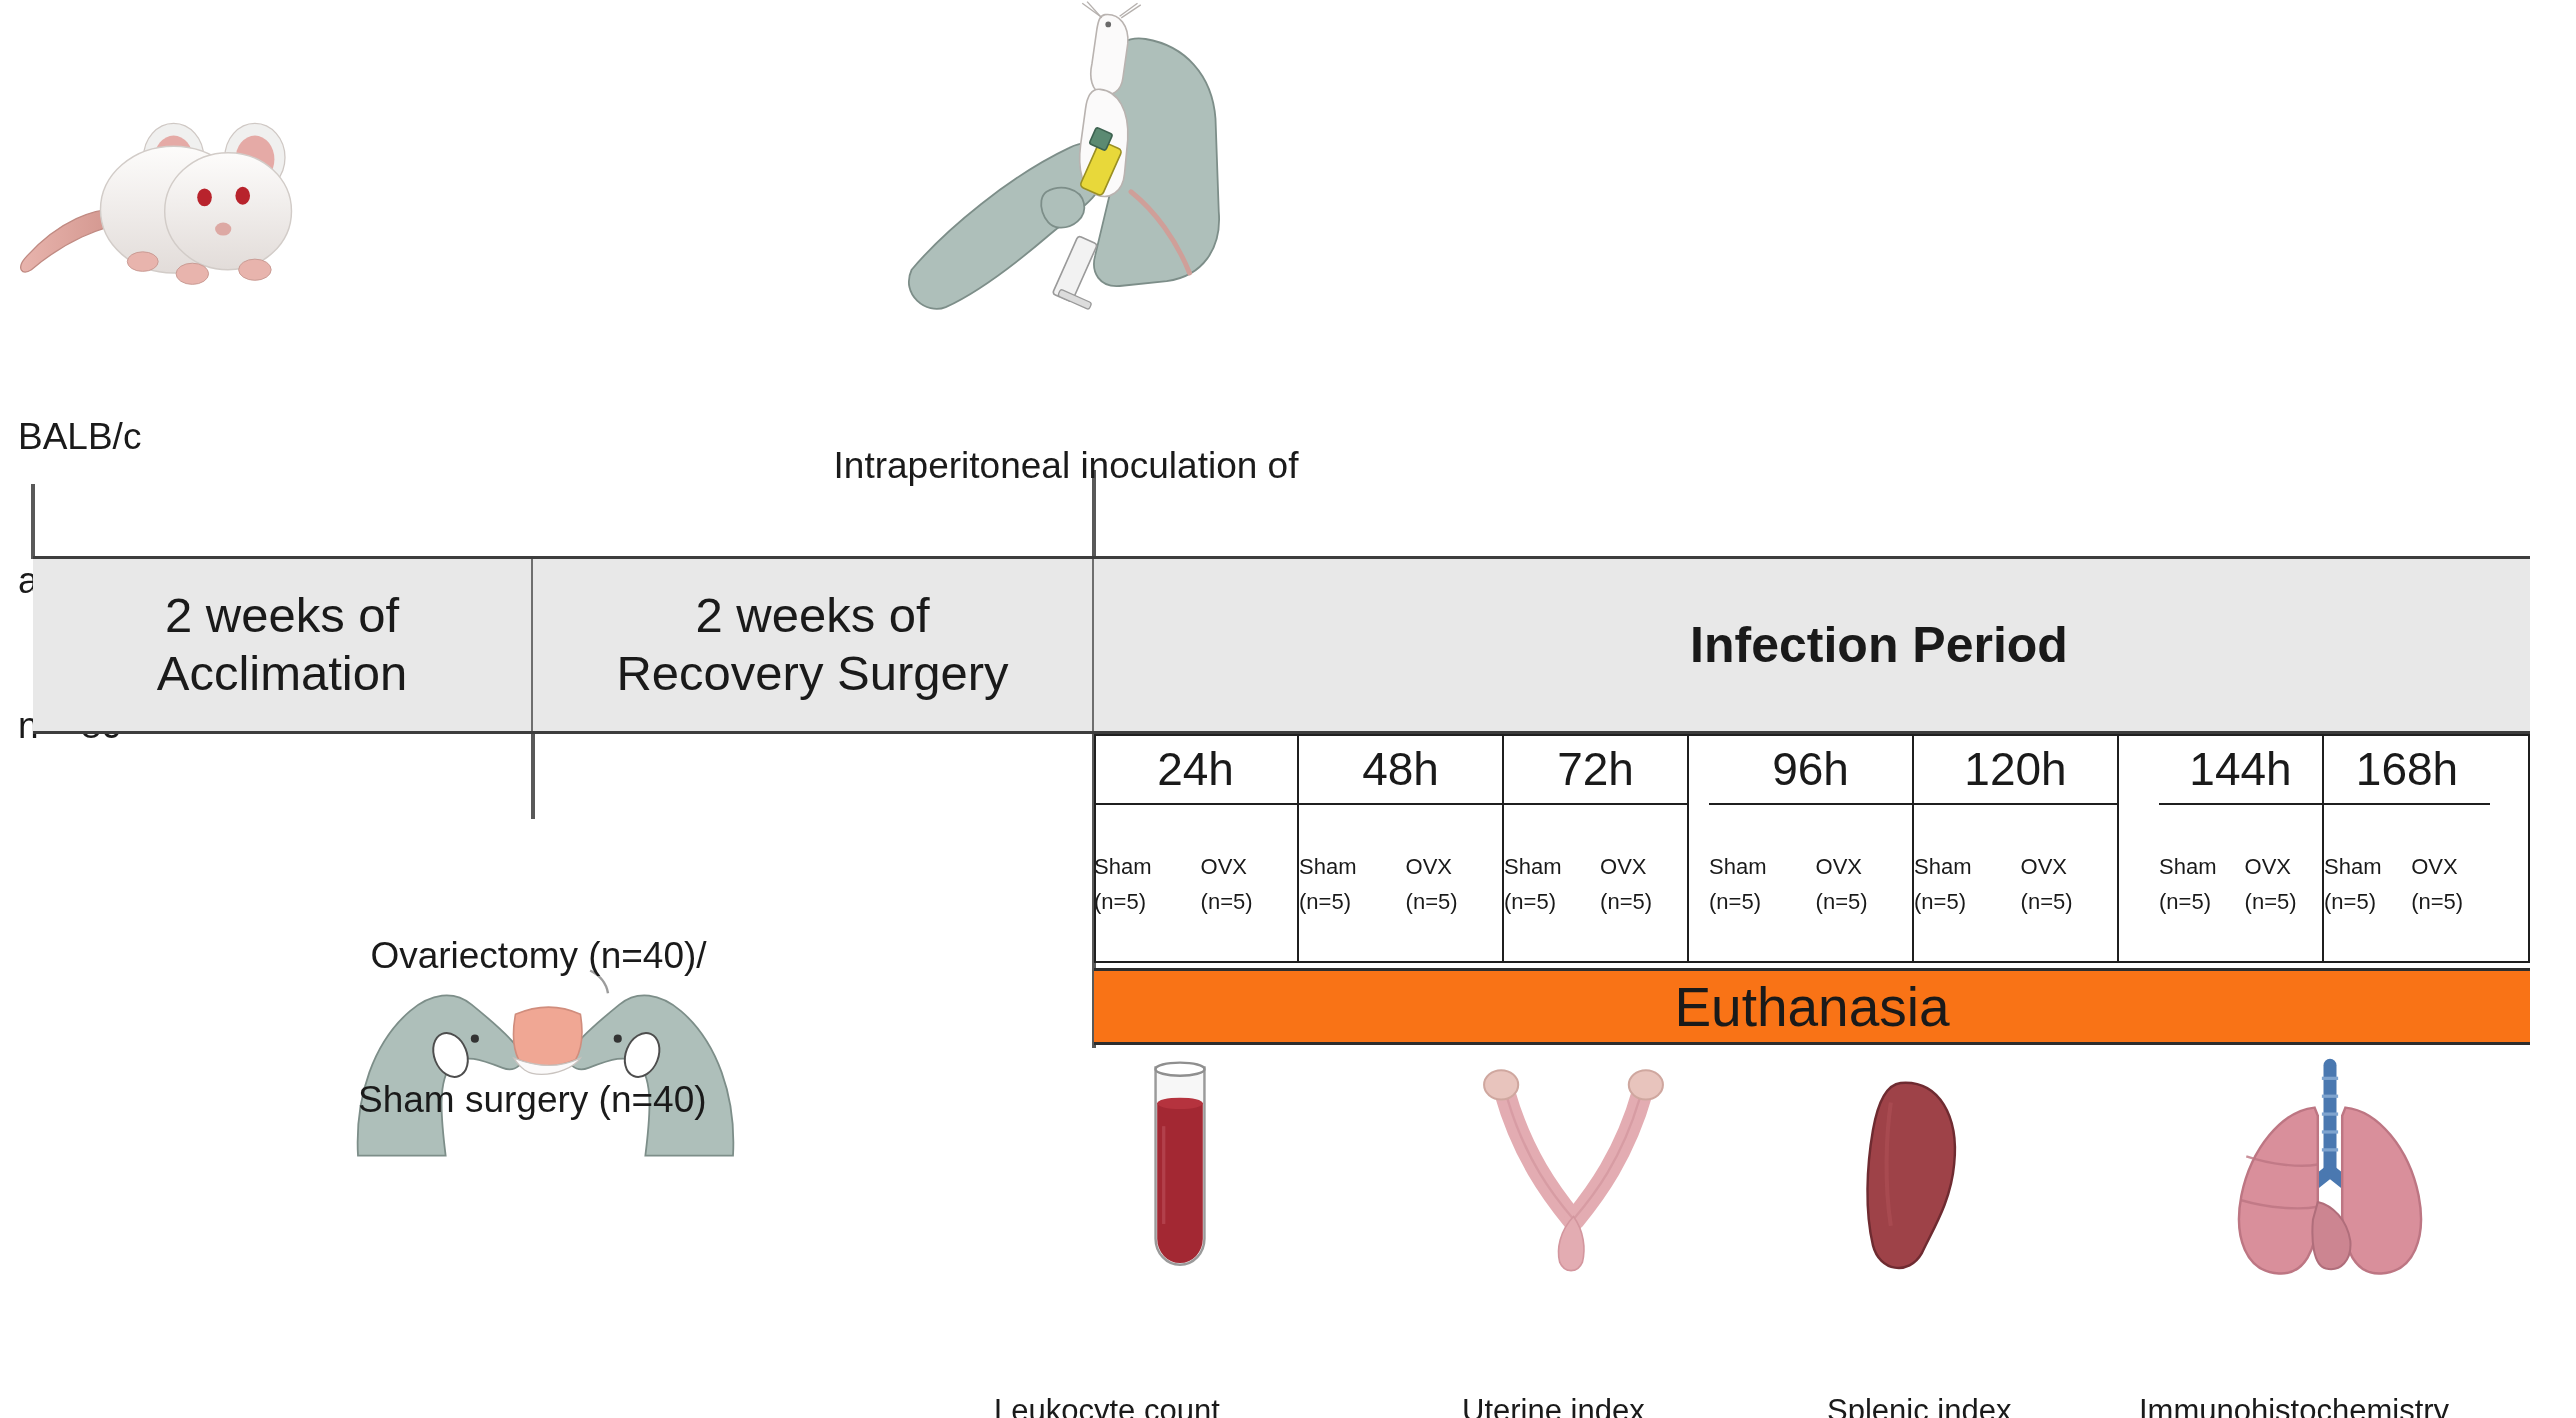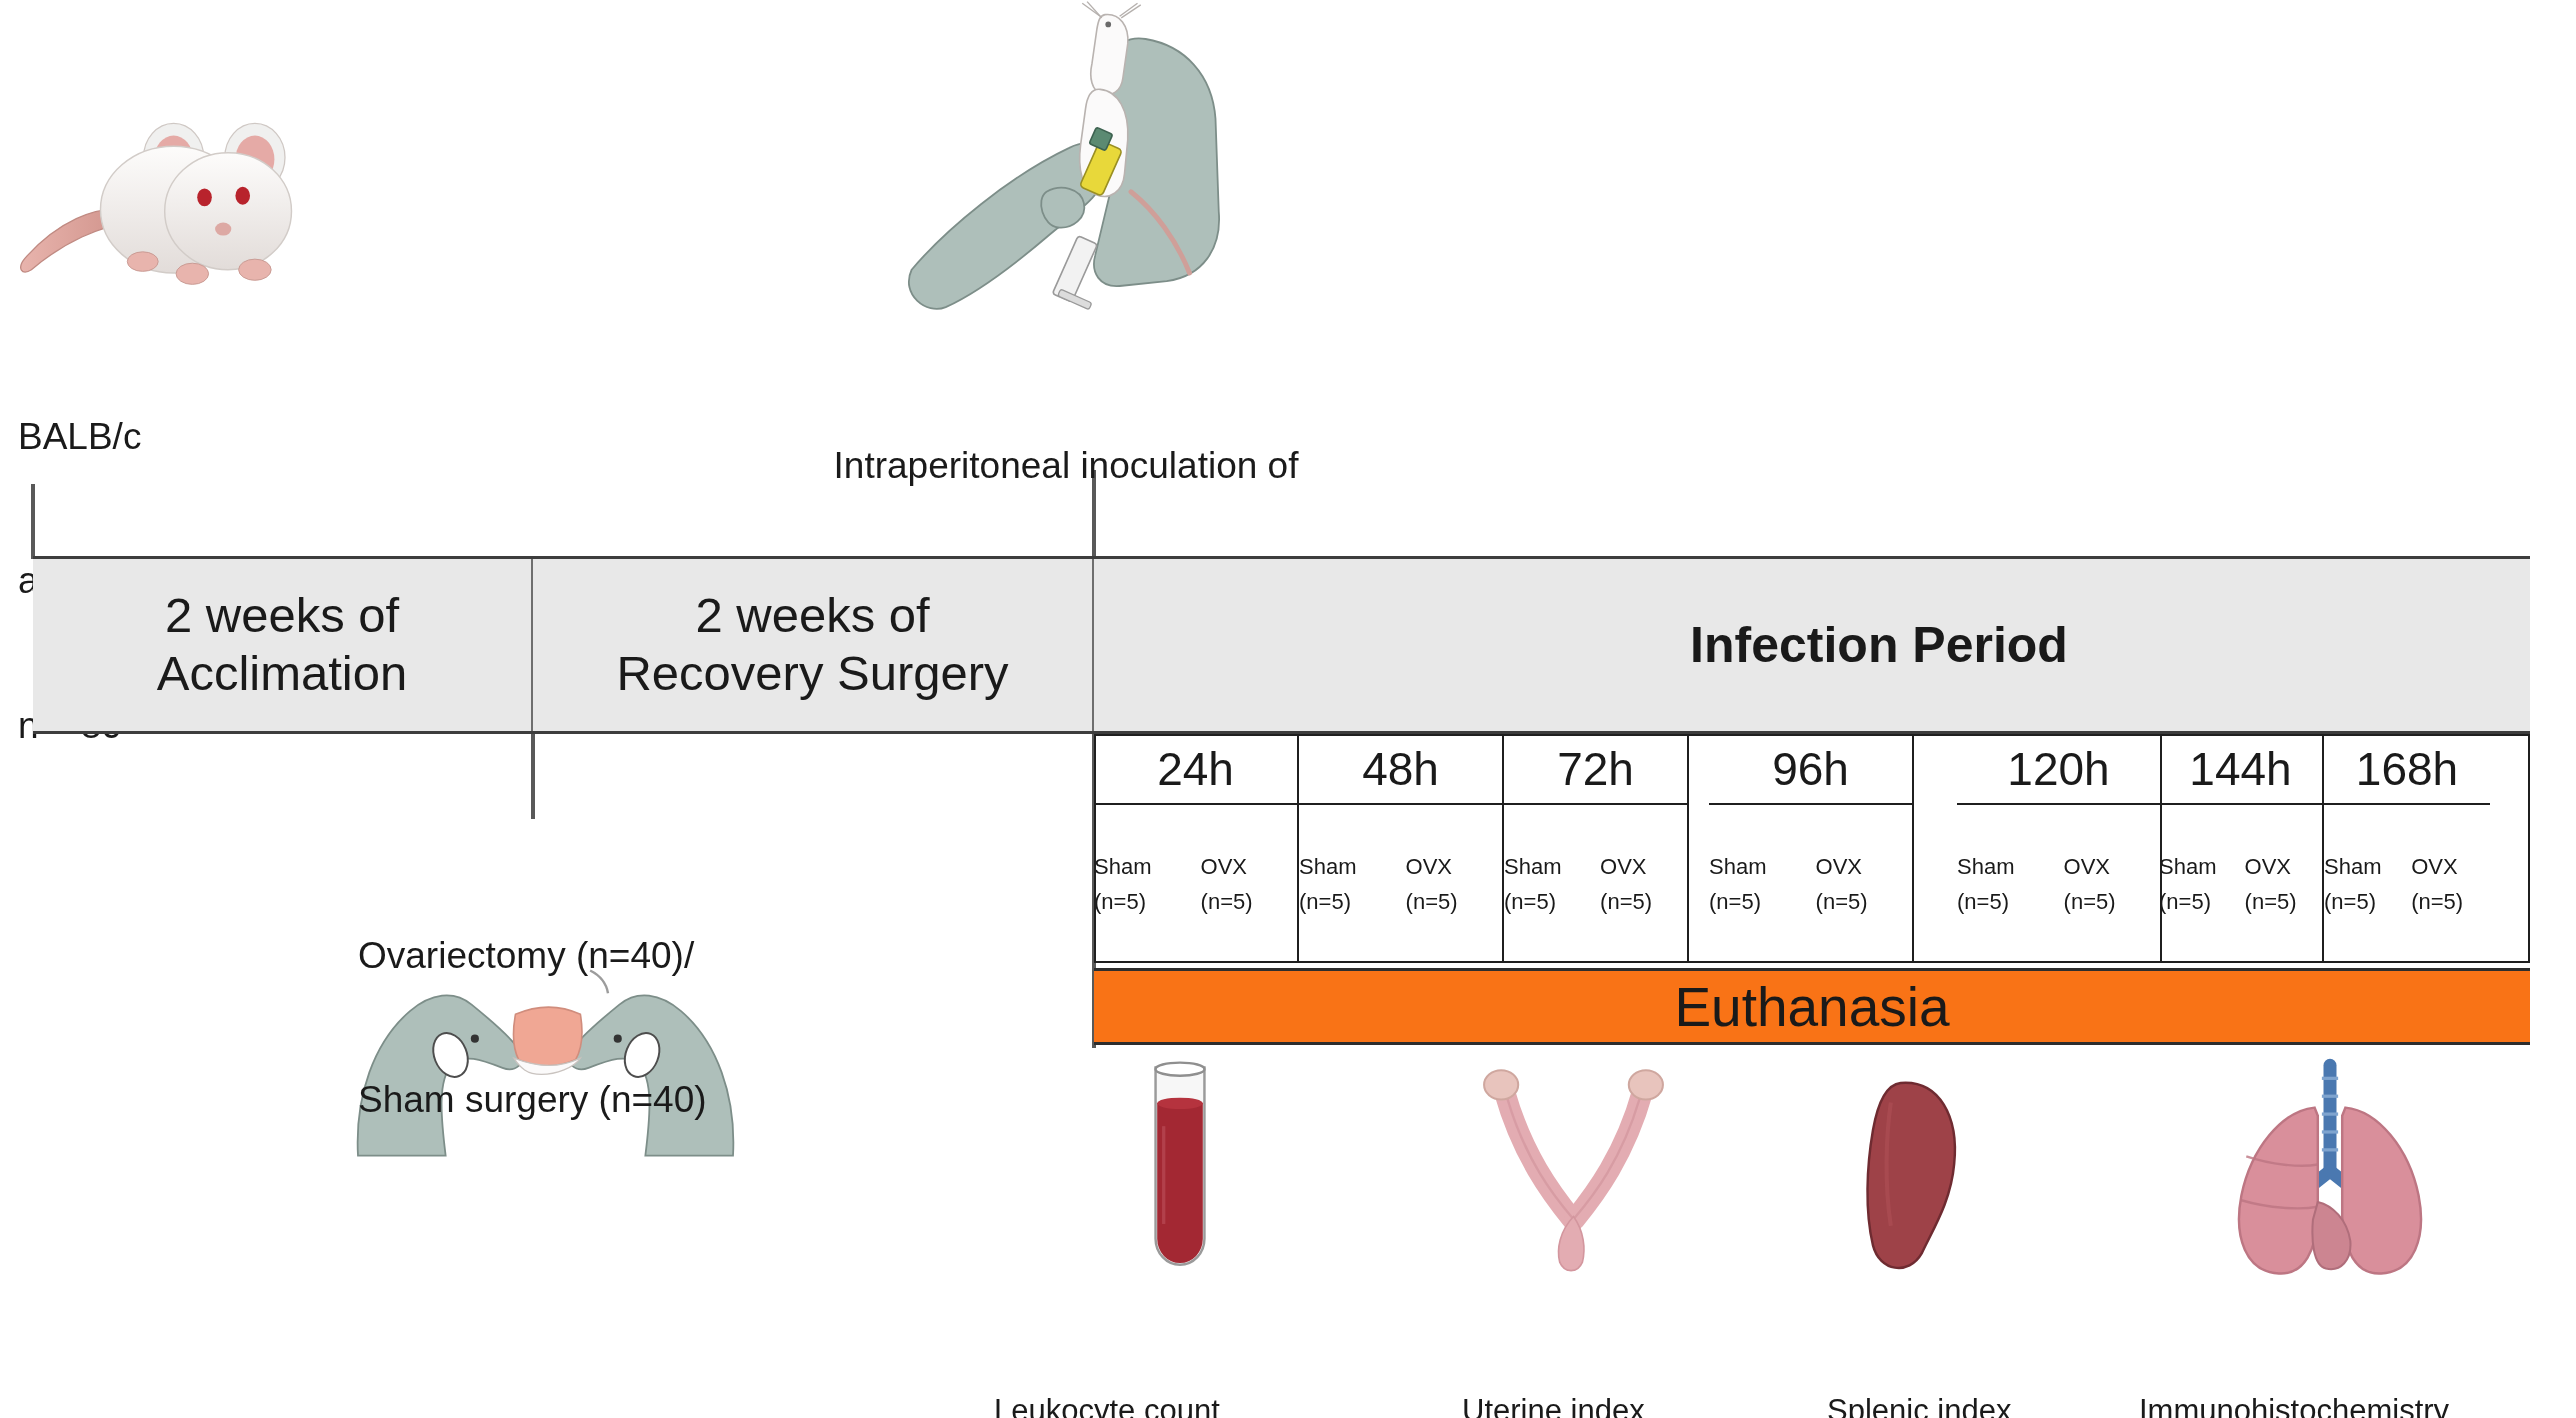--- a/index.html
+++ b/index.html
@@ -36,21 +36,21 @@
 
   
   #euth{position:absolute;left:1094px;top:968px;width:1436px;height:77px;
         background:#f97316;border-top:3.3px solid #2d2d2d;border-bottom:3.3px solid #2d2d2d;
         box-sizing:border-box;display:flex;align-items:center;justify-content:center;
         font-size:55px;}
 
   
   #balbc{left:18px;top:317px;font-size:37px;}
   #inoc{left:769px;top:346px;font-size:37px;text-align:center;width:594px;}
-  #ovxlabel{left:358px;top:836px;font-size:37px;}
+  #ovxlabel{left:358px;top:836px;font-size:37px;text-align:right;}
   .outlabel{font-size:31px;line-height:1.42;}
   #out1{left:994px;top:1301px;}
   #out2{left:1462px;top:1301px;}
   #out3{left:1827px;top:1301px;}
   #out4{left:2139px;top:1301px;}
 </style>
 </head>
 <body>
 
 <div class="abs" style="left:6.5px;top:81px;width:317px;height:236px;">
@@ -279,21 +279,21 @@
       <div>OVX (n=5)</div>
     </div>
   </div>
   <div class="tpcol" style="left:615px;width:205px;">
     <div class="tph">96h</div>
     <div class="tpb">
       <div>Sham (n=5)</div>
       <div>OVX (n=5)</div>
     </div>
   </div>
-  <div class="tpcol" style="left:863px;width:205px;">
+  <div class="tpcol" style="left:820px;width:205px;">
     <div class="tph">120h</div>
     <div class="tpb">
       <div>Sham (n=5)</div>
       <div>OVX (n=5)</div>
     </div>
   </div>
   <div class="tpcol" style="left:1025px;width:205px;padding-left:40px;">
     <div class="tph">144h</div>
     <div class="tpb">
       <div>Sham (n=5)</div>

